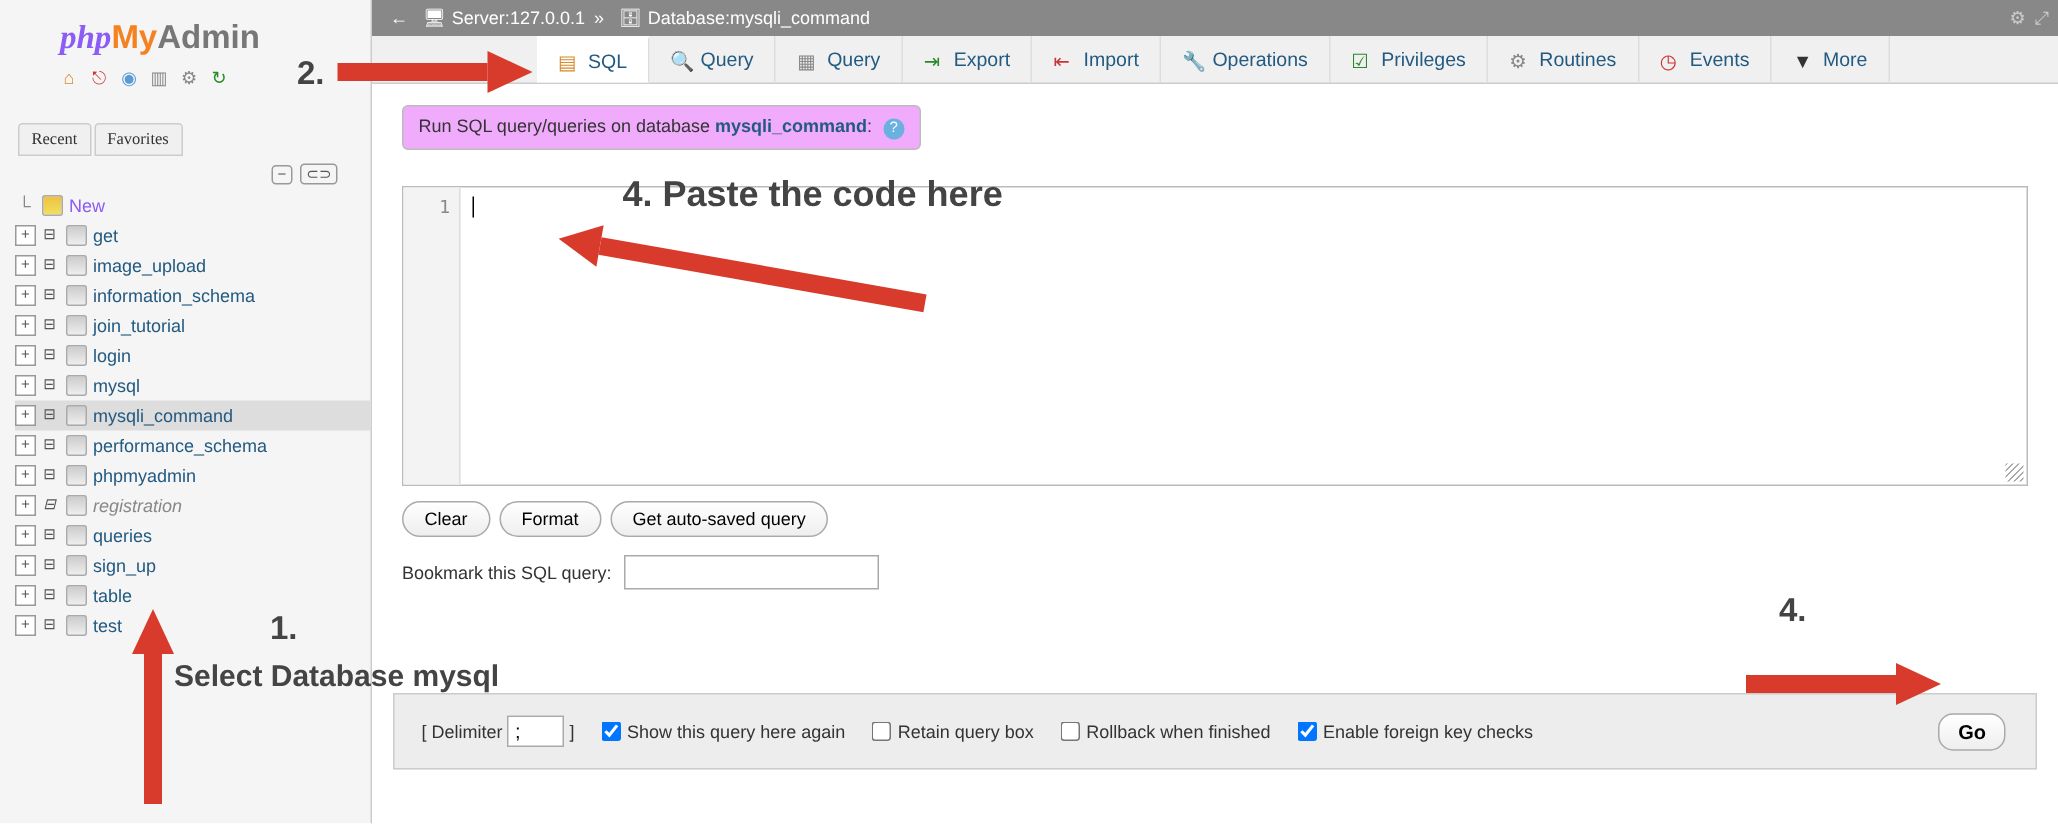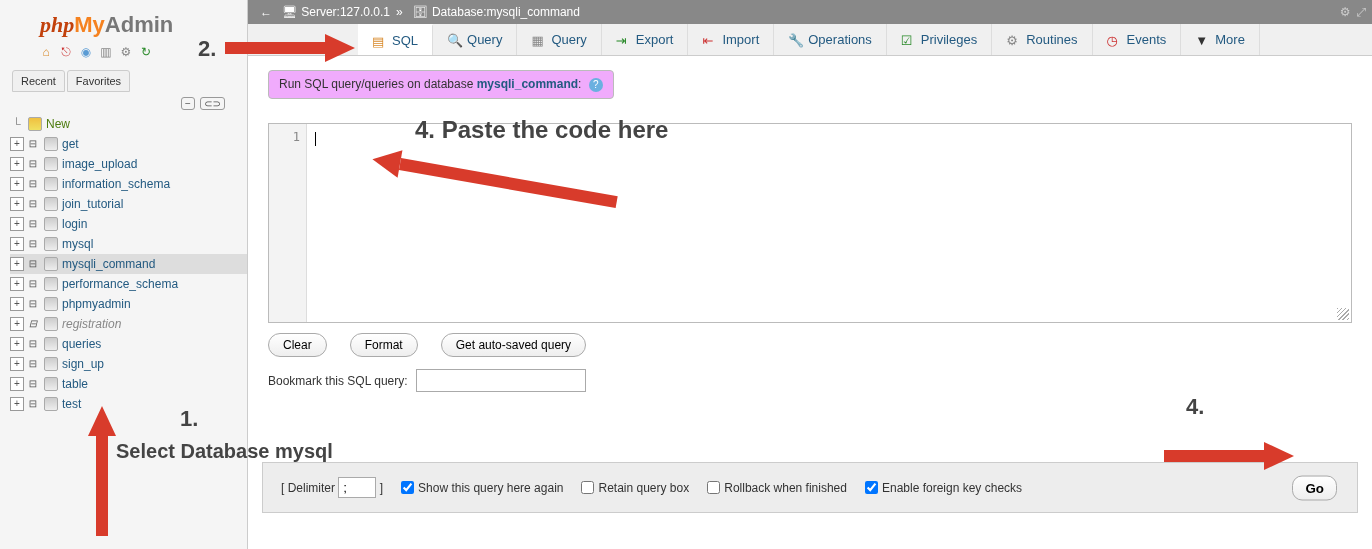--- a/index.html
+++ b/index.html
@@ -1,36 +1,36 @@
 <!DOCTYPE html>
 <html><head>
 <meta charset="utf-8">
 <style>
 * { box-sizing: border-box; margin: 0; padding: 0; }
 body { font-family: Arial, sans-serif; font-size: 12px; color: #333; background: #fff; width: 1372px; height: 549px; overflow: hidden; position: relative; }
 
 
 .sidebar { position: absolute; left: 0; top: 0; width: 248px; height: 549px; background: #f5f5f5; border-right: 1px solid #ccc; }
 .logo { padding: 12px 0 4px 40px; font-size: 22px; font-weight: bold; font-family: Arial; }
-.logo .p1 { color: #c2410c; font-style: italic; font-family: Georgia, serif; }
+.logo .p1 { color: #8b5cf6; font-style: italic; font-family: Georgia, serif; }
 .logo .p2 { color: #f58220; }
 .logo .p3 { color: #777; }
 .iconrow { padding: 2px 0 6px 38px; display: flex; gap: 4px; align-items: center; }
 .ic { width: 16px; height: 16px; display: inline-flex; align-items: center; justify-content: center; font-size: 12px; cursor: pointer; }
-.recent-fav { display: flex; padding: 0 0 0 12px; margin-top: 4px; }
+.recent-fav { display: flex; padding: 0 0 0 12px; margin-top: 16px; font-family: Liberation Serif, serif; }
 .recent-fav span { padding: 4px 8px; border: 1px solid #ccc; background: #f0f0f0; border-radius: 3px 3px 0 0; margin-right: 2px; cursor: pointer; font-size: 11px; }
 .collapse-row { text-align: right; padding: 4px 22px 2px 0; }
 .collapse-row span { display: inline-block; border: 1px solid #999; border-radius: 3px; padding: 0 3px; font-size: 10px; cursor: pointer; margin-left: 2px; color: #555; }
 .tree { padding: 2px 0 0 10px; }
 .tree-item { display: flex; align-items: center; padding: 1px 0; cursor: pointer; font-size: 12px; color: #235a81; line-height: 18px; }
 .tree-item.sel { background: #ddd; }
 .tree-item.italic { font-style: italic; color: #888; }
 .tg { width: 14px; height: 14px; border: 1px solid #999; display: inline-flex; align-items: center; justify-content: center; font-size: 10px; color: #555; margin-right: 2px; background: #fff; line-height: 1; }
 .dbic { width: 14px; height: 14px; display: inline-block; margin: 0 4px 0 2px; background: linear-gradient(#ccc,#eee); border: 1px solid #aaa; border-radius: 2px; }
-.newlbl { color: #4d7c0f; font-size: 12px; }
+.newlbl { color: #8b5cf6; font-size: 12px; }
 
 
 .main { position: absolute; left: 248px; top: 0; right: 0; height: 549px; background: #fff; }
 .breadcrumb { background: #888; color: #fff; height: 24px; display: flex; align-items: center; padding: 0 6px; font-size: 12px; }
 .breadcrumb .bk { padding: 0 6px; cursor: pointer; }
 .bc-right { margin-left: auto; display: flex; gap: 6px; }
 .tabs { background: #f0f0f0; border-bottom: 1px solid #ccc; display: flex; height: 32px; align-items: stretch; }
 .tab { display: flex; align-items: center; padding: 0 14px; border-right: 1px solid #ddd; cursor: pointer; color: #235a81; gap: 6px; font-size: 13px; }
 .tab.active { background: #fff; border-top: 2px solid #fff; }
 .tab .ti { width: 14px; height: 14px; display: inline-block; }
@@ -40,21 +40,21 @@
 .runbox .dbn { color: #235a81; font-weight: bold; }
 .helpic { display:inline-block; width:14px; height:14px; border-radius:50%; background:#6ab0e0; color:#fff; text-align:center; line-height:14px; font-size:10px; margin-left:4px;}
 
 .editor { border: 1px solid #bbb; height: 200px; display: flex; background: #fff; position: relative; }
 .gutter { width: 38px; background: #f3f3f3; border-right: 1px solid #ddd; text-align: right; padding: 6px 6px 0 0; color: #888; font-family: monospace; font-size: 12px; }
 .codearea { flex: 1; padding: 6px 8px; font-family: monospace; font-size: 13px; position: relative; }
 .cursor { display: inline-block; width: 1px; height: 14px; background: #000; vertical-align: middle; animation: blink 1s infinite; }
 .resize { position:absolute; right:2px; bottom:2px; width:12px; height:12px; background: repeating-linear-gradient(135deg,#aaa,#aaa 1px,transparent 1px,transparent 3px); cursor: se-resize;}
 @keyframes blink { 50% { opacity: 0; } }
 
-.btnrow { margin-top: 10px; display: flex; gap: 23px; align-items: center; }
+.btnrow { margin-top: 10px; display: flex; gap: 6px; align-items: center; }
 .btn { border: 1px solid #aaa; background: linear-gradient(#fff,#eee); border-radius: 12px; padding: 4px 14px; cursor: pointer; font-size: 12px; }
 .bindrow { margin-top: 10px; display: flex; align-items: center; gap: 6px; }
 .bmrow { margin-top: 12px; display: flex; align-items: center; gap: 8px; }
 .bmrow input { border: 1px solid #aaa; padding: 3px 6px; width: 170px; }
 
 .footer { border: 1px solid #ccc; background: #ededed; padding: 14px 18px; display: flex; align-items: center; gap: 18px; flex-wrap: wrap; position: absolute; left: 14px; right: 14px; bottom: 36px; }
 .footer label { display: flex; align-items: center; gap: 4px; font-size: 12px; }
 .delim input { width: 38px; border: 1px solid #aaa; padding: 2px 4px; }
 .gobtn { position: absolute; right: 20px; top: 50%; transform: translateY(-50%); border: 1px solid #aaa; background: linear-gradient(#fff,#eee); border-radius: 10px; padding: 4px 12px; cursor: pointer; font-weight: bold; }
 

